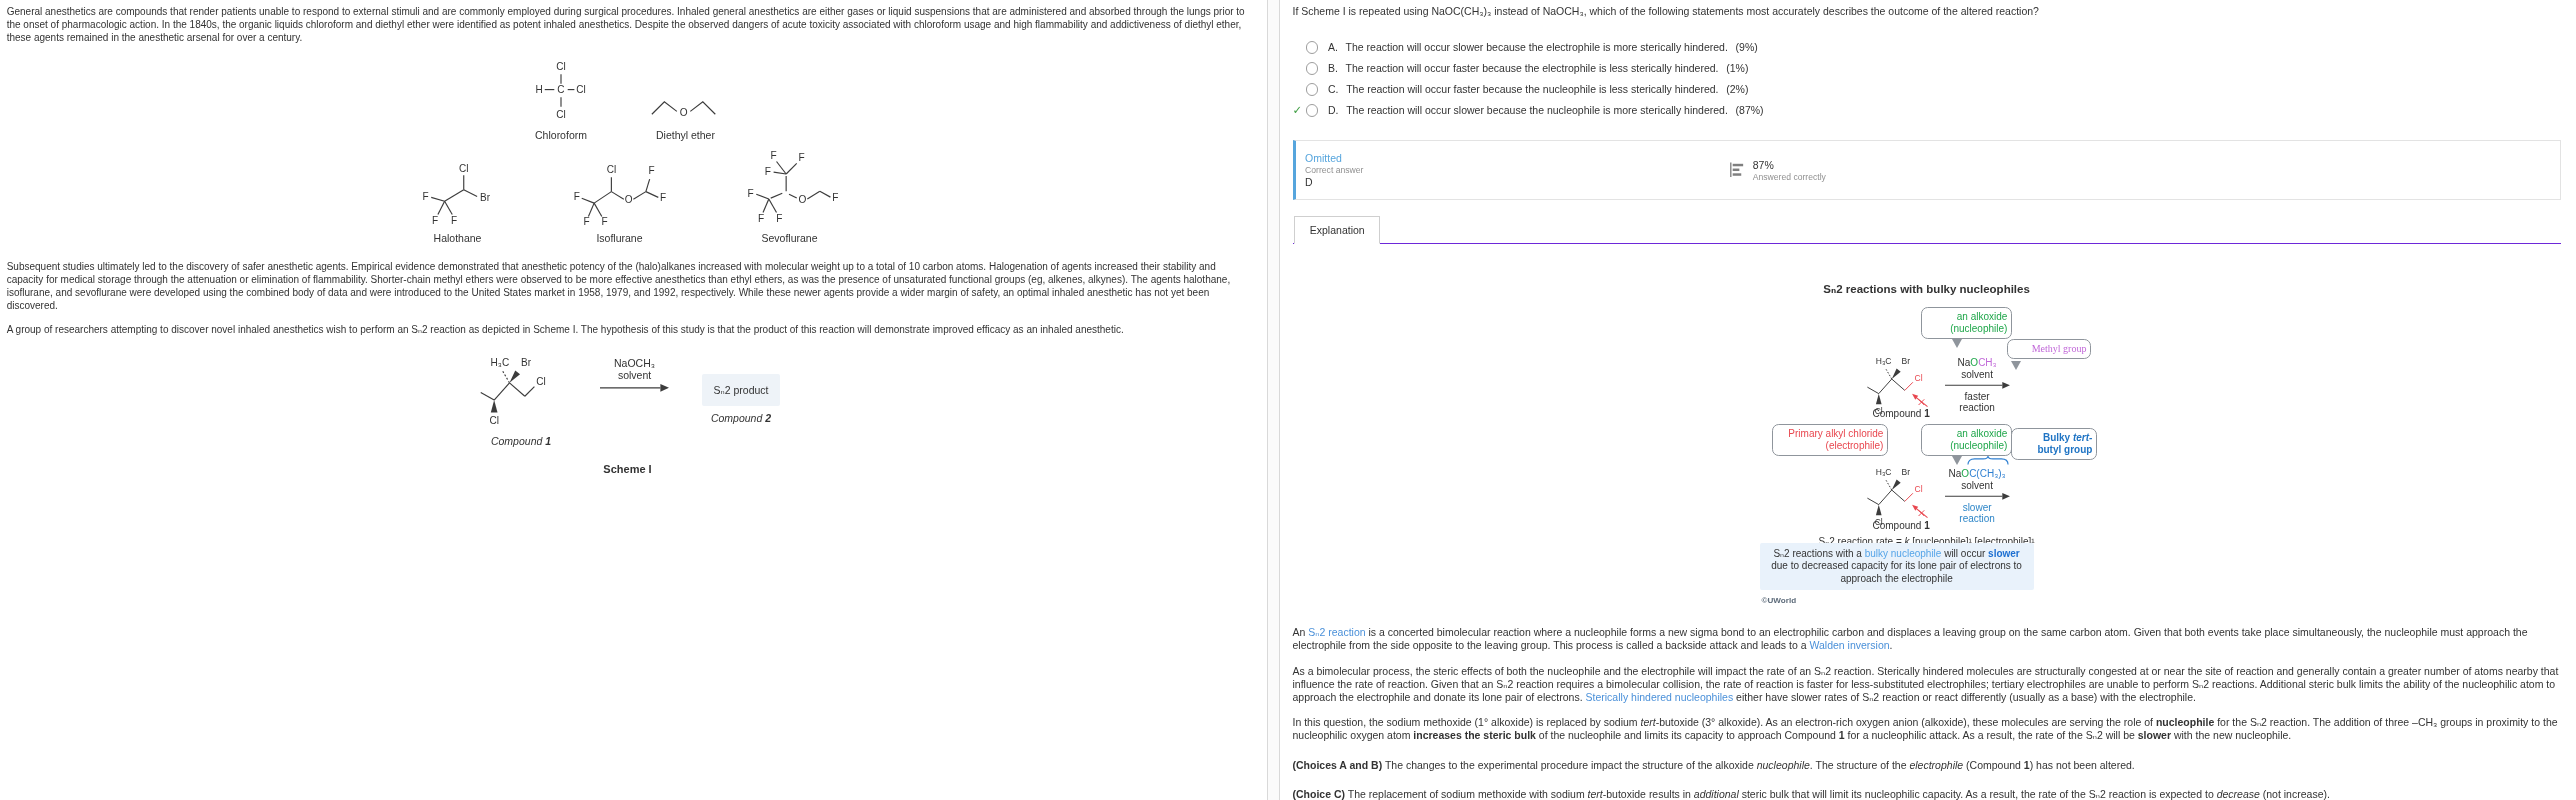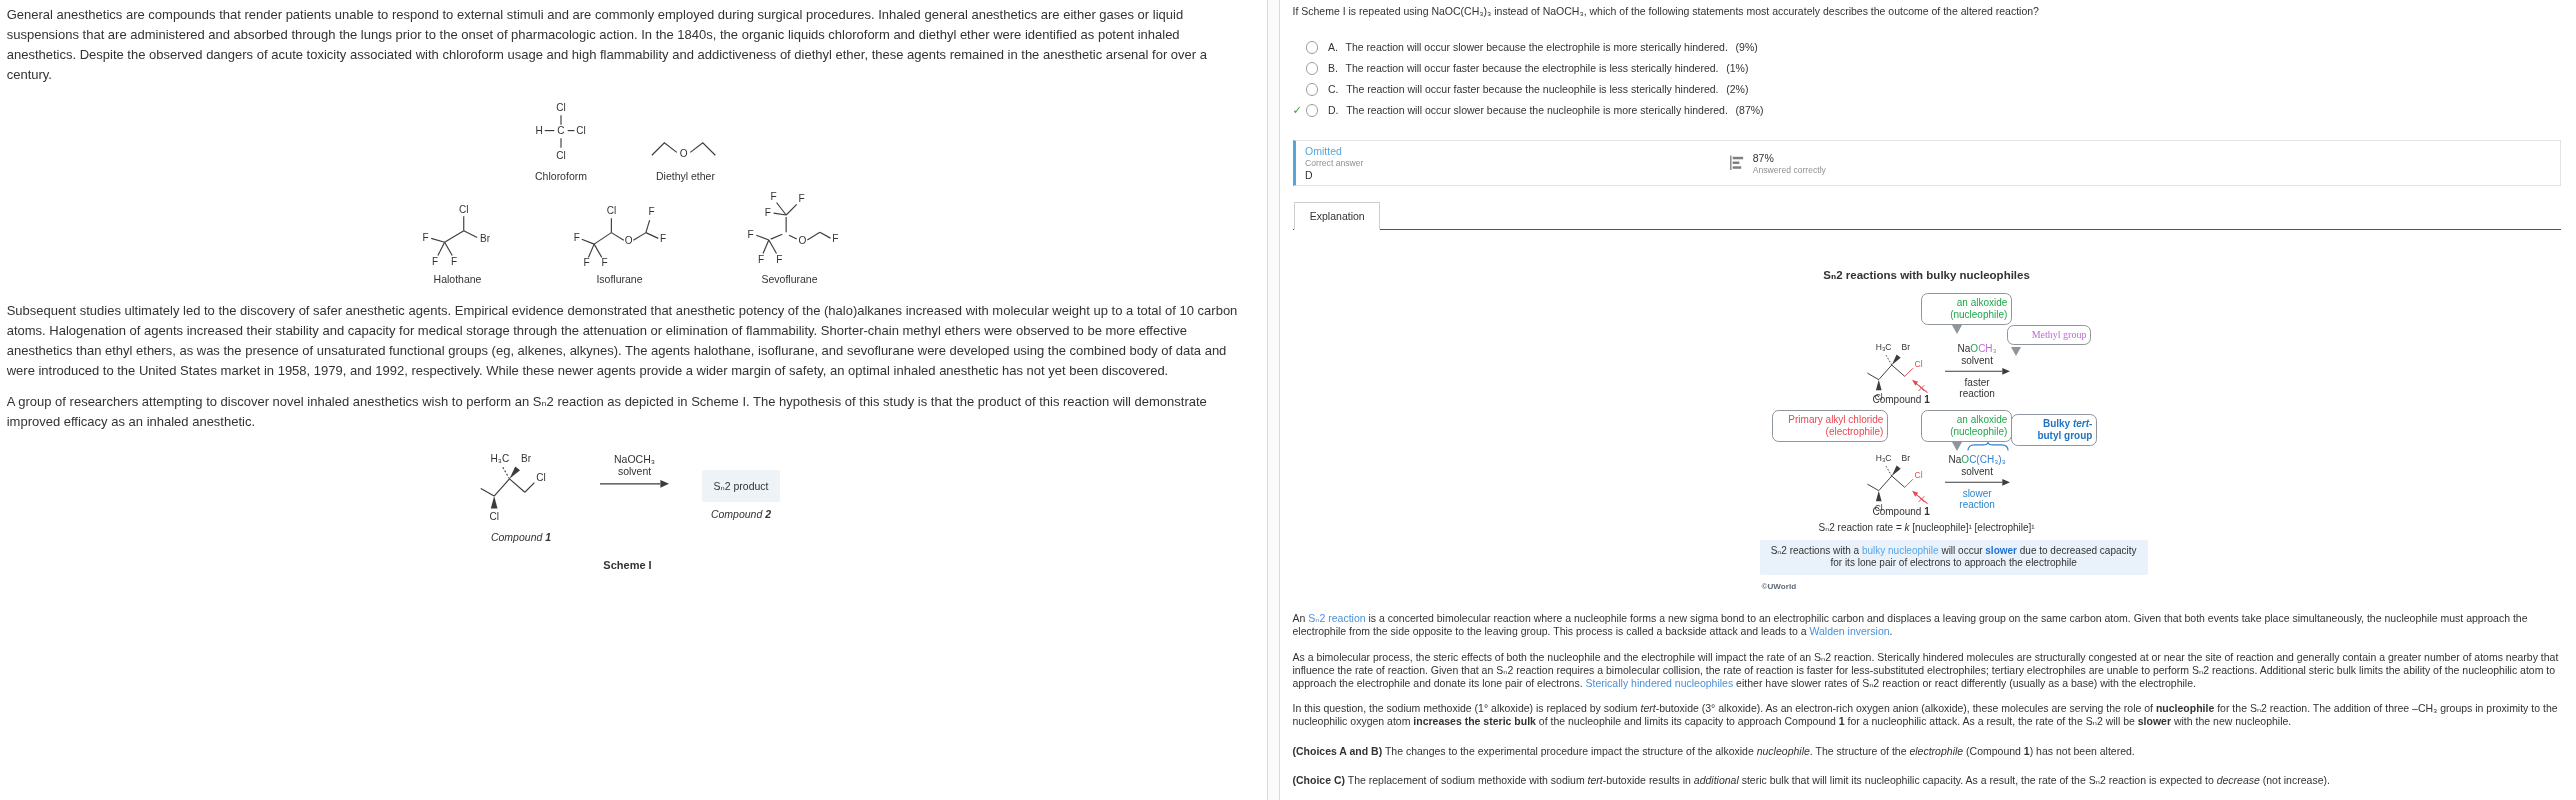--- a/index.html
+++ b/index.html
@@ -2,21 +2,21 @@
 <html><head>
 <meta charset="utf-8">
 <style>
   html,body{margin:0;padding:0;background:#fff;}
   body{width:2576px;height:800px;position:relative;overflow:hidden;
        font-family:"Liberation Sans","DejaVu Sans",sans-serif;color:#333;}
   .left-col{position:absolute;left:0;top:0;width:1256px;padding:4.8px 7.7px 0 6.7px;box-sizing:border-box;}
   .col-divider{position:absolute;left:1267px;top:0;width:10.5px;height:800px;background:#fbfbfb;
        border-left:1px solid #d9d9d9;border-right:1px solid #d9d9d9;}
   .right-col{position:absolute;left:1281px;top:0;width:1295px;padding:4.8px 15.3px 0 11.5px;box-sizing:border-box;}
-  p.body{font-size:13px;line-height:20px;margin:0 0 11.5px 0;}
+  p.body{font-size:10px;line-height:13px;margin:0 0 11.5px 0;}
   .i{font-style:italic;} .b{font-weight:bold;}
   .lk{color:#4a90d9;cursor:pointer;}
   
   .struct-row{display:flex;justify-content:center;align-items:flex-end;gap:58px;margin:15.3px 0 5.8px 0;}
   .struct{display:flex;flex-direction:column;align-items:center;}
   .struct svg{display:block;}
   .struct-caption{font-size:10.5px;margin-top:4.8px;color:#333;}
   svg .bond{stroke:#3c3c3c;stroke-width:1.2;fill:none;}
   svg .hash{stroke:#3c3c3c;stroke-width:1.2;stroke-dasharray:2,2;fill:none;}
   svg .wedge{fill:#3c3c3c;stroke:none;}
@@ -32,21 +32,21 @@
   .item-caption{font-size:10.5px;margin-top:6.7px;font-style:italic;}
   
   .question{font-size:10.5px;line-height:13px;margin:0 0 19px 0;}
   .choice{display:flex;align-items:center;height:21px;font-size:10.5px;}
   .chk-slot{width:13.4px;color:#43a047;font-weight:bold;font-size:11.5px;}
   .radio{width:10.5px;height:10.5px;border:1px solid #9e9e9e;border-radius:50%;margin-right:9.6px;background:#fff;flex:none;}
   .cletter{margin-right:7.7px;}
   .cpct{margin-left:7.7px;}
   
   .stats{margin-top:19px;display:flex;align-items:center;border:1px solid #e3e3e3;border-left:3.8px solid #56a5dd;
-         height:46px;padding:0 9.6px;box-sizing:border-box;}
+         height:60px;padding:0 9.6px;box-sizing:border-box;}
   .stats-col1{width:422px;}
   .stats-col{display:flex;align-items:center;gap:6.7px;width:431px;}
   .omitted{color:#56a5dd;font-size:10.5px;}
   .stat-sub{color:#909090;font-size:8.6px;margin-top:1px;}
   .stat-big{font-size:10.5px;color:#333;margin-top:1px;}
   .stat-icon{flex:none;}
   
   .tabbar{margin-top:15.3px;border-bottom:1px solid #6d28d9;height:28px;}
   .tab{display:inline-block;border:1px solid #cfcfcf;border-bottom:1px solid #fff;background:#fff;
        padding:6.7px 14.4px 7.7px 14.4px;font-size:10.5px;position:relative;top:1px;margin-left:1.9px;}
@@ -61,21 +61,21 @@
   .ptr{position:absolute;width:0;height:0;border:5.8px solid transparent;z-index:2;}
   .ptr-down{border-top:9.6px solid #8f959c;}
   .ptr-right{border-left:13.4px solid #8f959c;}
   .fig-struct{position:absolute;left:102px;}
   .fig-label{position:absolute;left:102px;width:79px;text-align:center;font-size:10px;}
   .reagent-block{position:absolute;left:182px;width:71px;display:flex;flex-direction:column;align-items:center;font-size:10px;line-height:11.5px;}
   .rg-green{color:#1fa64a;} .rg-purple{color:#c168d8;} .rg-blue{color:#2e7fd1;}
   .rate-blue{color:#2e86c8;}
   .brace{position:absolute;z-index:1;}
   .rate-eq{position:absolute;top:256px;left:0;width:100%;text-align:center;font-size:10px;}
-  .note-box{position:absolute;top:274px;left:0;width:388px;box-sizing:border-box;background:#e9f2fb;
+  .note-box{position:absolute;top:263px;left:0;width:274px;box-sizing:border-box;background:#e9f2fb;
             padding:4.8px 7.7px;text-align:center;font-size:10px;line-height:12.5px;border-radius:1.9px;}
   .nb{color:#56a5e8;} .nbb{color:#1d6fd1;font-weight:bold;}
   .credit{position:absolute;top:316px;left:1.9px;font-size:8.1px;color:#5d6b7a;font-weight:bold;}
   .xp{font-size:10.5px;line-height:13px;margin:0 0 12.5px 0;}
   .xp-first{margin-top:13.4px;}
   .obj-head{margin-bottom:1.9px;}
 </style>
 </head>
 <body>
 

